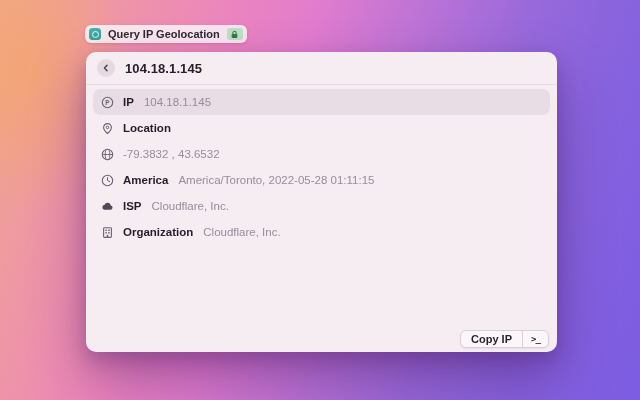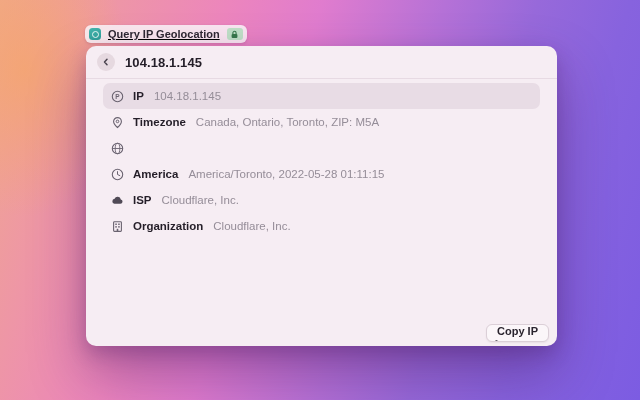--- a/index.html
+++ b/index.html
@@ -7,50 +7,50 @@
          -webkit-font-smoothing:antialiased;}
   
   .bg{position:absolute;inset:0;
       background:
         radial-gradient(150px 210px at 25px 70px, rgba(246,167,100,0.65), rgba(246,167,100,0) 70%),
         linear-gradient(108deg,#f0a88e 0%,#ee96a6 15%,#ec85bd 30%,#e07cce 42%,#b571d7 58%,#9769da 70%,#8763de 82%,#7c5ce2 100%);}
 
   
   .cmd-pill{position:absolute;left:85px;top:25px;height:18px;display:flex;align-items:center;
             gap:5px;padding:0 4px;background:rgba(251,242,247,0.88);border-radius:6px;
-            box-shadow:0 1px 3px rgba(90,40,90,0.18);text-decoration:underline;}
+            box-shadow:0 1px 3px rgba(90,40,90,0.18);}
   .app-icon{width:12px;height:12px;border-radius:3.5px;background:linear-gradient(160deg,#45b7ad,#2d9d98);
             display:flex;align-items:center;justify-content:center;}
   .app-icon .ring{width:5px;height:5px;border:1.5px solid #eafaf6;border-radius:50%;}
   .pill-title{font-size:11px;font-weight:700;color:#2e2832;white-space:nowrap;padding:0 2px;}
   .lock-chip{height:12px;width:16px;border-radius:3px;background:#bfe0c6;display:flex;
              align-items:center;justify-content:center;}
 
   
-  .window{position:absolute;left:86px;top:46px;width:471px;height:300px;background:#f6edf3;
+  .window{position:absolute;left:86px;top:52px;width:471px;height:300px;background:#f6edf3;
           border-radius:10px;
           box-shadow:0 28px 55px rgba(70,25,95,0.40),0 8px 18px rgba(70,25,95,0.25);}
   .win-header{height:32px;display:flex;align-items:center;gap:10px;padding:0 11px;
               border-bottom:1px solid rgba(95,60,90,0.10);}
   .back-btn{width:18px;height:18px;border-radius:50%;background:#e6d9e0;display:flex;
             align-items:center;justify-content:center;cursor:pointer;flex:0 0 auto;}
   .win-title{font-size:13px;font-weight:700;color:#241e28;letter-spacing:.1px;}
 
-  .list{padding:4px 17px;}
+  .list{padding:4px 7px;}
   .row{height:26px;display:flex;align-items:center;padding:0 8px;border-radius:7px;}
   .row.selected{background:#e8dce5;}
   .row-icon{width:13px;height:13px;margin-right:9px;flex:0 0 auto;display:flex;align-items:center;
             justify-content:center;}
   .row-label{font-size:11.5px;font-weight:700;color:#241e28;margin-right:10px;white-space:nowrap;}
   .row-value{font-size:11.5px;color:#958d98;white-space:nowrap;}
 
   
   .footer-actions{position:absolute;right:8px;bottom:4px;height:16px;display:flex;align-items:stretch;
                   background:#fbf6f9;border:1px solid #dbcfd7;border-radius:6px;overflow:hidden;
-                  box-shadow:0 1px 2px rgba(0,0,0,0.06);flex-direction:column;}
+                  box-shadow:0 1px 2px rgba(0,0,0,0.06);}
   .copy-btn{padding:0 10px;font-size:11px;font-weight:700;color:#2a242e;display:flex;
             align-items:center;cursor:pointer;}
   .seg-divider{width:1px;background:#dbcfd7;}
   .terminal-btn{width:25px;display:flex;align-items:center;justify-content:center;font-size:9px;
                 font-weight:700;color:#2a242e;font-family:"DejaVu Sans Mono",monospace;
                 letter-spacing:-1px;cursor:pointer;}
   svg{display:block;}
 </style>
 </head>
 <body>
@@ -94,32 +94,32 @@
         <span class="row-value">104.18.1.145</span>
       </div>
 
       <div class="row">
         <span class="row-icon">
           <svg width="13" height="13" viewBox="0 0 13 13">
             <path d="M6.5 1.6 a3.9 3.9 0 0 1 3.9 3.9 c0 2.6-3.9 6-3.9 6 s-3.9-3.4-3.9-6 A3.9 3.9 0 0 1 6.5 1.6 Z" fill="none" stroke="#6a6370" stroke-width="1.1"></path>
             <circle cx="6.5" cy="5.4" r="1.3" fill="none" stroke="#6a6370" stroke-width="1"></circle>
           </svg>
         </span>
-        <span class="row-label">Timezone</span>
-        <span class="row-value">Canada, Ontario, Toronto, ZIP: M5A</span>
+        <span class="row-label">Location</span>
       </div>
 
       <div class="row">
         <span class="row-icon">
           <svg width="13" height="13" viewBox="0 0 13 13">
             <circle cx="6.5" cy="6.5" r="5.2" fill="none" stroke="#6a6370" stroke-width="1.1"></circle>
             <ellipse cx="6.5" cy="6.5" rx="2.3" ry="5.2" fill="none" stroke="#6a6370" stroke-width="0.9"></ellipse>
             <line x1="1.3" y1="6.5" x2="11.7" y2="6.5" stroke="#6a6370" stroke-width="0.9"></line>
           </svg>
         </span>
+        <span class="row-value">-79.3832 , 43.6532</span>
       </div>
 
       <div class="row">
         <span class="row-icon">
           <svg width="13" height="13" viewBox="0 0 13 13">
             <circle cx="6.5" cy="6.5" r="5.2" fill="none" stroke="#6a6370" stroke-width="1.1"></circle>
             <polyline points="6.5,3.6 6.5,6.5 8.8,7.6" fill="none" stroke="#6a6370" stroke-width="1" stroke-linecap="round"></polyline>
           </svg>
         </span>
         <span class="row-label">America</span>

